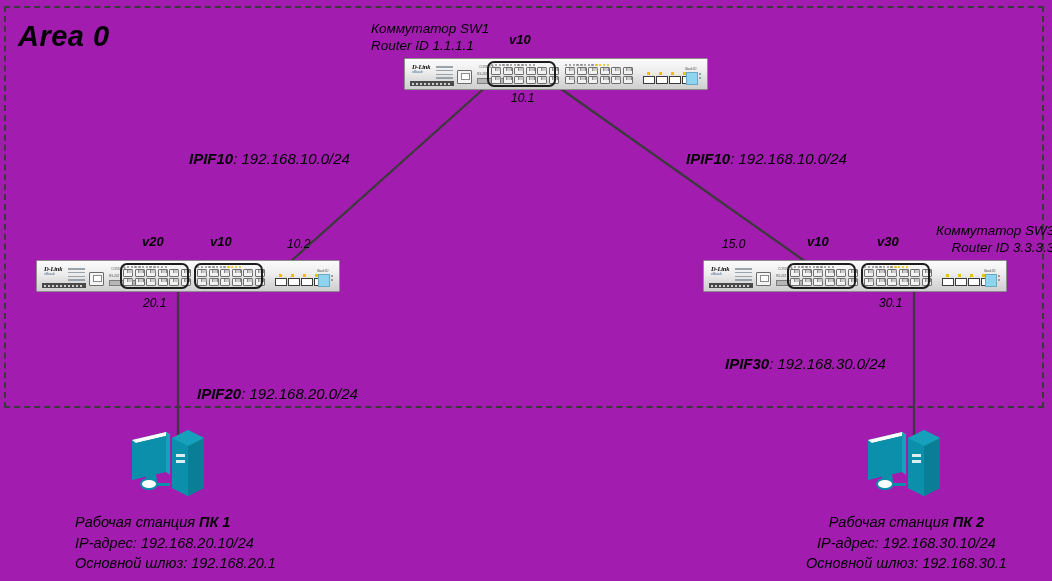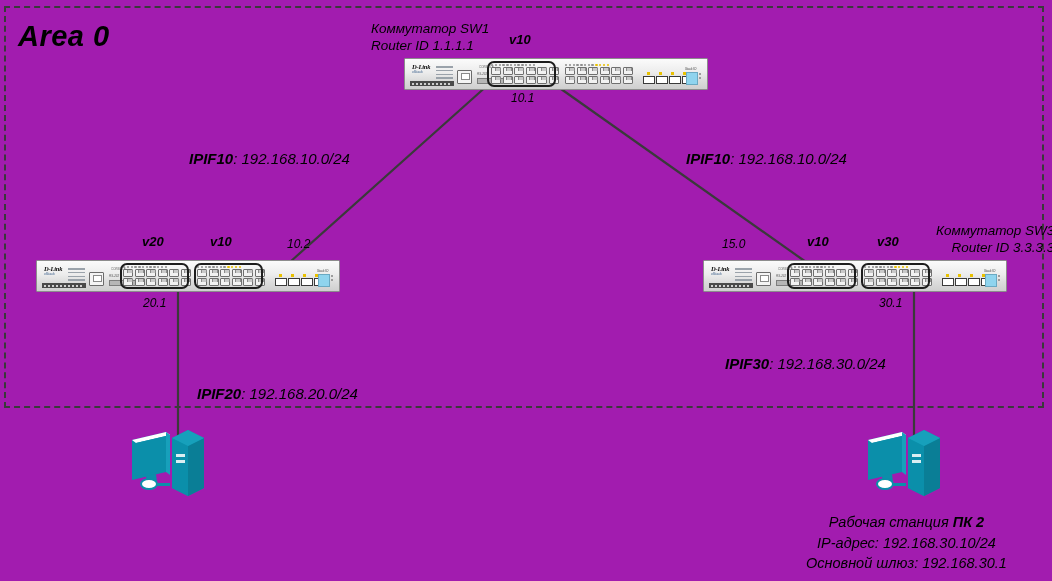--- a/index.html
+++ b/index.html
@@ -625,20 +625,25 @@
     <polygon points="6,14 40,6 40,46 6,54" fill="#0b8faa"></polygon>
     <polygon points="6,14 40,6 44,9 10,17" fill="#ffffff"></polygon>
     <polygon points="40,6 44,9 44,49 40,46" fill="#17a0bb"></polygon>
     <polygon points="10,17 40,10 40,44 10,50" fill="#0b8faa"></polygon>
 
     <polygon points="20,50 30,48 31,56 21,58" fill="#0b8faa"></polygon>
 
     <ellipse cx="23" cy="58" rx="8" ry="5" fill="#ffffff" stroke="#0b8faa" stroke-width="2"></ellipse>
     <rect x="30" y="57" width="14" height="3" fill="#0b8faa"></rect>
   </svg>
+  <div class="lbl pc-caption" style="left:75px; top:512px;">
+    <div><span>Рабочая станция </span><span class="nm">ПК 1</span></div>
+    <div>IP-адрес: 192.168.20.10/24</div>
+    <div>Основной шлюз: 192.168.20.1</div>
+  </div>
 
   <svg class="pc-icon" style="left:862px; top:426px;" width="84" height="72" viewBox="0 0 84 72">
     <polygon points="46,12 62,4 78,12 78,62 62,70 46,62" fill="#0b8faa"></polygon>
     <polygon points="46,12 62,20 62,70 46,62" fill="#0b8faa"></polygon>
     <polygon points="62,20 78,12 78,62 62,70" fill="#0a7e96"></polygon>
     <polygon points="46,12 62,4 78,12 62,20" fill="#17a0bb"></polygon>
     <rect x="50" y="28" width="9" height="3" fill="#ffffff" opacity="0.85"></rect>
     <rect x="50" y="34" width="9" height="3" fill="#ffffff" opacity="0.85"></rect>
     <polygon points="6,14 40,6 40,46 6,54" fill="#0b8faa"></polygon>
     <polygon points="6,14 40,6 44,9 10,17" fill="#ffffff"></polygon>

